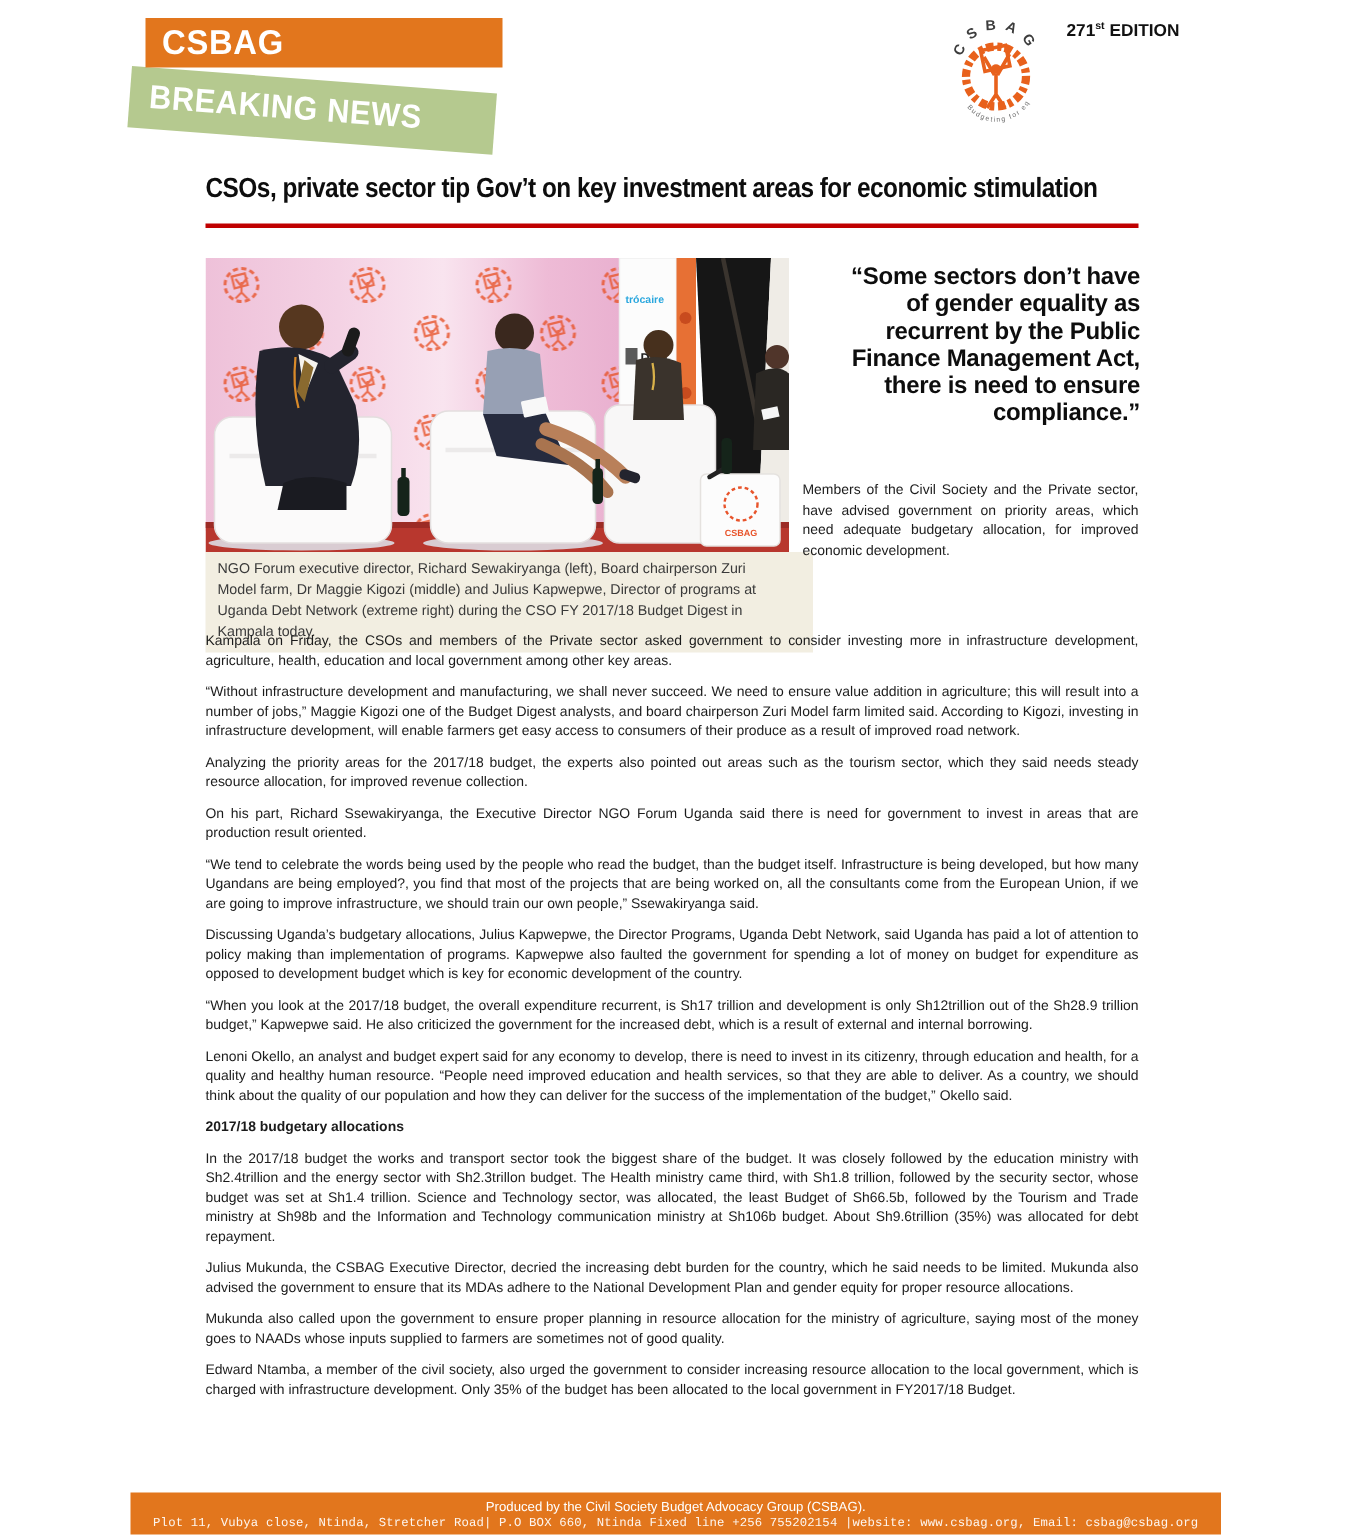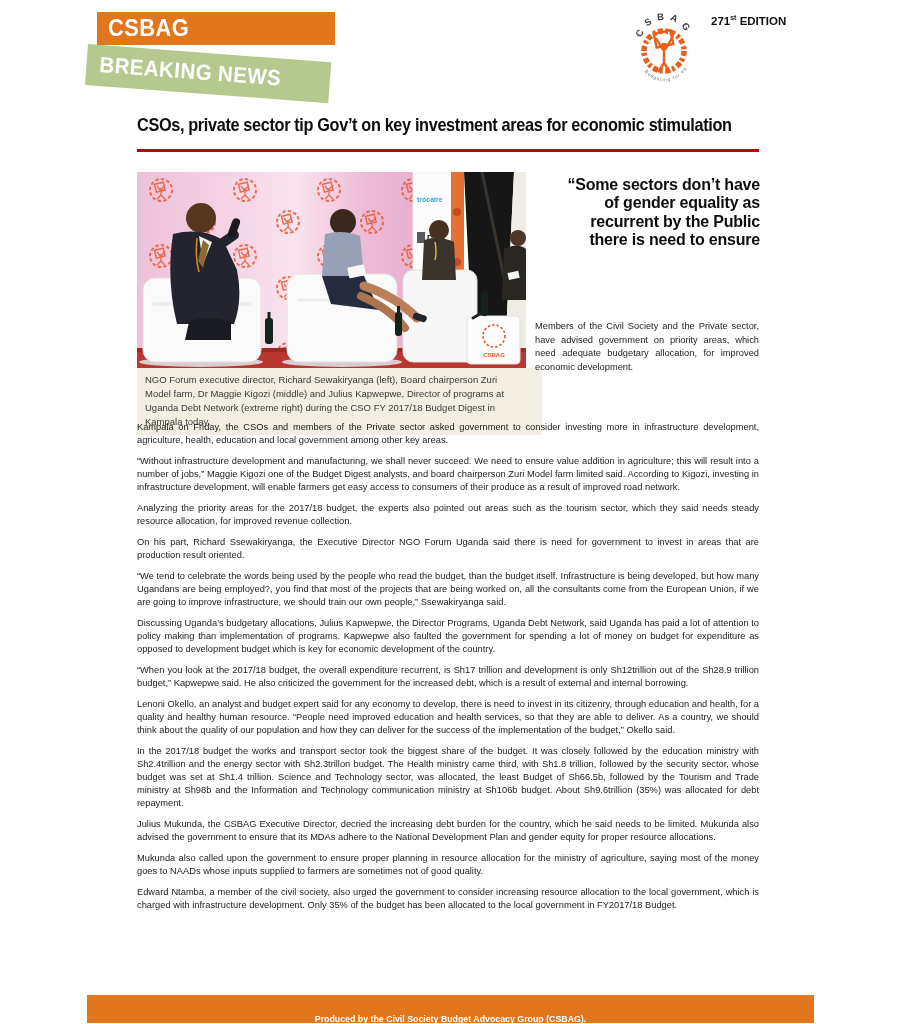--- a/index.html
+++ b/index.html
@@ -64,21 +64,21 @@
     font-size:9.3px;line-height:13px;text-align:justify;color:#1b1b1b;
   }
   .body-text p{margin:0 0 8px 0;}
   .body-text p.subhead{font-weight:bold;text-align:left;margin:3px 0 8px 0;}
 
   
   .footer{
     position:absolute;left:87px;top:995px;width:727px;height:28px;
     background:#e2761d;text-align:center;color:#fff;
   }
-  .footer .f1{font-size:8.8px;font-weight:bold;padding-top:19px;}
+  .footer .f1{font-size:8.8px;font-weight:normal;padding-top:4px;}
   .footer .f2{font-size:8.2px;color:rgba(255,255,255,.93);padding-top:2px;letter-spacing:.1px;font-family:Liberation Mono, monospace;}
 </style>
 </head>
 <body>
 
 <div class="page">
 
   <div class="banner-box">
     <span class="t">BREAKING NEWS</span>
   </div>
@@ -213,36 +213,39 @@
         <rect x="344" y="120" width="7" height="24" rx="3" fill="#15241a"></rect>
       </g>
     </svg>
     <div class="caption">NGO Forum executive director, Richard Sewakiryanga (left), Board chairperson Zuri Model farm, Dr Maggie Kigozi (middle) and Julius Kapwepwe, Director of programs at Uganda Debt Network (extreme right) during the CSO FY 2017/18 Budget Digest in Kampala today.</div>
   </div>
 
   <div class="quote-col">
     <div class="quote-line">“Some sectors don’t have</div>
     <div class="quote-line">of gender equality as</div>
     <div class="quote-line">recurrent by the Public</div>
+    <div class="quote-line">Finance Management Act,</div>
     <div class="quote-line">there is need to ensure</div>
+    <div class="quote-line">compliance.”</div>
   </div>
 
   <div class="intro-col">
     <p>Members of the Civil Society and the Private sector, have advised government on priority areas, which need adequate budgetary allocation, for improved economic development.</p>
   </div>
 
   <div class="body-text">
     <p>Kampala on Friday, the CSOs and members of the Private sector asked government to consider investing more in infrastructure development, agriculture, health, education and local government among other key areas.</p>
     <p>“Without infrastructure development and manufacturing, we shall never succeed. We need to ensure value addition in agriculture; this will result into a number of jobs,” Maggie Kigozi one of the Budget Digest analysts, and board chairperson Zuri Model farm limited said. According to Kigozi, investing in infrastructure development, will enable farmers get easy access to consumers of their produce as a result of improved road network.</p>
     <p>Analyzing the priority areas for the 2017/18 budget, the experts also pointed out areas such as the tourism sector, which they said needs steady resource allocation, for improved revenue collection.</p>
     <p>On his part, Richard Ssewakiryanga, the Executive Director NGO Forum Uganda said there is need for government to invest in areas that are production result oriented.</p>
     <p>“We tend to celebrate the words being used by the people who read the budget, than the budget itself. Infrastructure is being developed, but how many Ugandans are being employed?, you find that most of the projects that are being worked on, all the consultants come from the European Union, if we are going to improve infrastructure, we should train our own people,” Ssewakiryanga said.</p>
     <p>Discussing Uganda’s budgetary allocations, Julius Kapwepwe, the Director Programs, Uganda Debt Network, said Uganda has paid a lot of attention to policy making than implementation of programs. Kapwepwe also faulted the government for spending a lot of money on budget for expenditure as opposed to development budget which is key for economic development of the country.</p>
     <p>“When you look at the 2017/18 budget, the overall expenditure recurrent, is Sh17 trillion and development is only Sh12trillion out of the Sh28.9 trillion budget,” Kapwepwe said. He also criticized the government for the increased debt, which is a result of external and internal borrowing.</p>
     <p>Lenoni Okello, an analyst and budget expert said for any economy to develop, there is need to invest in its citizenry, through education and health, for a quality and healthy human resource. “People need improved education and health services, so that they are able to deliver. As a country, we should think about the quality of our population and how they can deliver for the success of the implementation of the budget,” Okello said.</p>
+    <p class="subhead">2017/18 budgetary allocations</p>
     <p>In the 2017/18 budget the works and transport sector took the biggest share of the budget. It was closely followed by the education ministry with Sh2.4trillion and the energy sector with Sh2.3trillon budget. The Health ministry came third, with Sh1.8 trillion, followed by the security sector, whose budget was set at Sh1.4 trillion. Science and Technology sector, was allocated, the least Budget of Sh66.5b, followed by the Tourism and Trade ministry at Sh98b and the Information and Technology communication ministry at Sh106b budget. About Sh9.6trillion (35%) was allocated for debt repayment.</p>
     <p>Julius Mukunda, the CSBAG Executive Director, decried the increasing debt burden for the country, which he said needs to be limited. Mukunda also advised the government to ensure that its MDAs adhere to the National Development Plan and gender equity for proper resource allocations.</p>
     <p>Mukunda also called upon the government to ensure proper planning in resource allocation for the ministry of agriculture, saying most of the money goes to NAADs whose inputs supplied to farmers are sometimes not of good quality.</p>
     <p>Edward Ntamba, a member of the civil society, also urged the government to consider increasing resource allocation to the local government, which is charged with infrastructure development. Only 35% of the budget has been allocated to the local government in FY2017/18 Budget.</p>
   </div>
 
   <div class="footer">
     <div class="f1">Produced by the Civil Society Budget Advocacy Group (CSBAG).</div>
     <div class="f2">Plot 11, Vubya close, Ntinda, Stretcher Road| P.O BOX 660, Ntinda Fixed line +256 755202154 |website: www.csbag.org, Email: csbag@csbag.org</div>
   </div>

